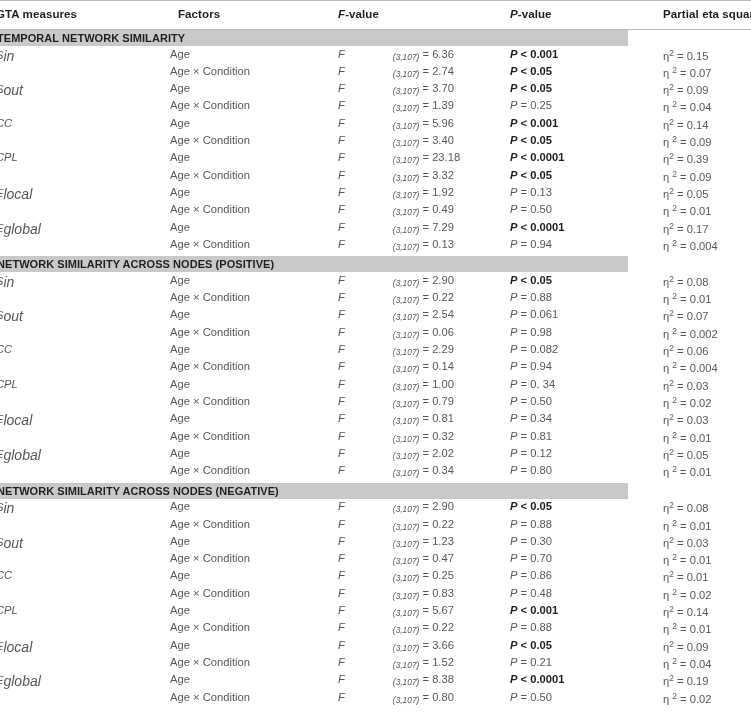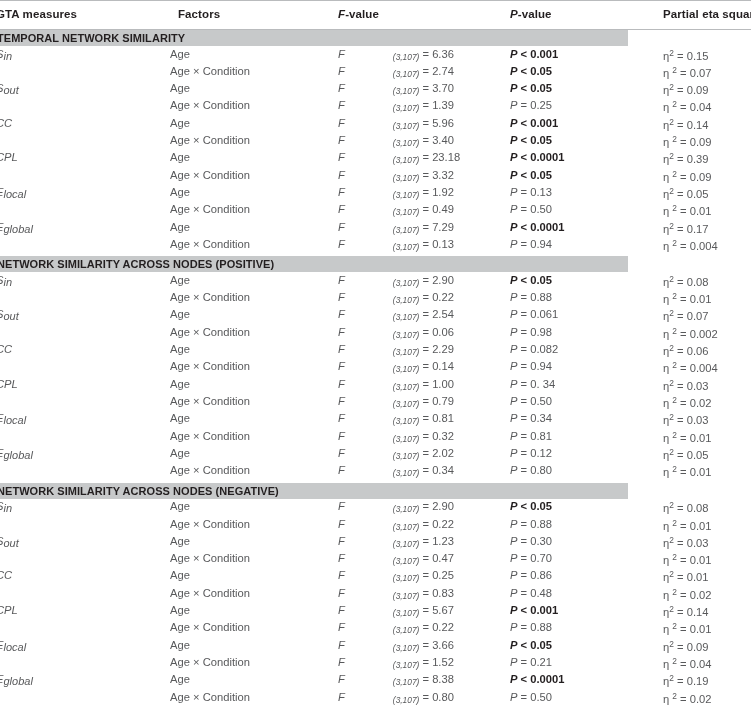--- a/index.html
+++ b/index.html
@@ -72,21 +72,21 @@
   .c-measure{
     position:absolute;
     left:-4px;
     top:0;
     font-style:italic;
     color:#58595b;
     white-space:nowrap;
   }
   .c-measure sub{
     font-style:italic;
-    font-size:11px;
+    font-size:14px;
     vertical-align:-2px;
   }
   .c-factor{
     position:absolute;
     left:170px;
     top:0;
     white-space:nowrap;
   }
   .c-f{
     position:absolute;

